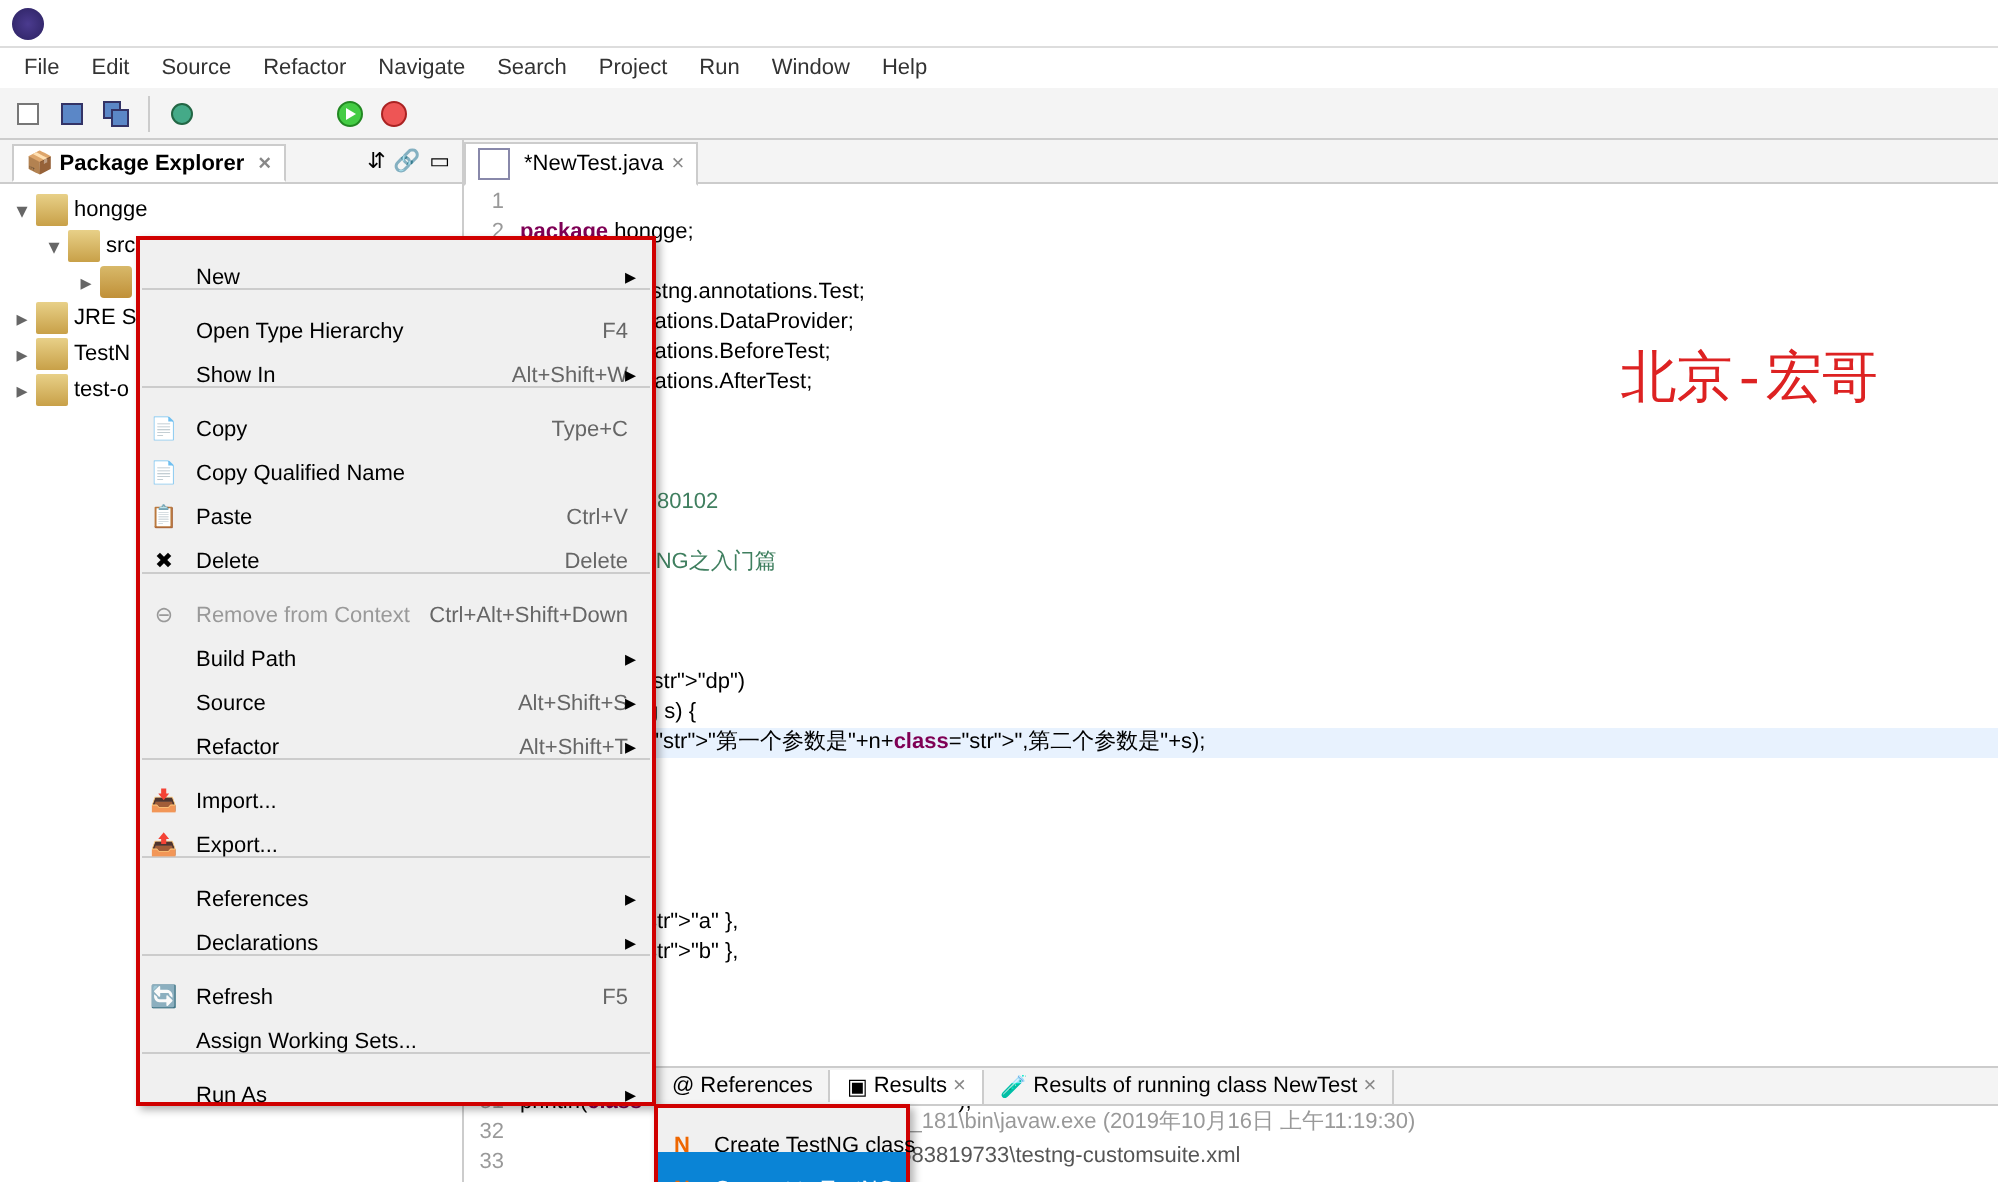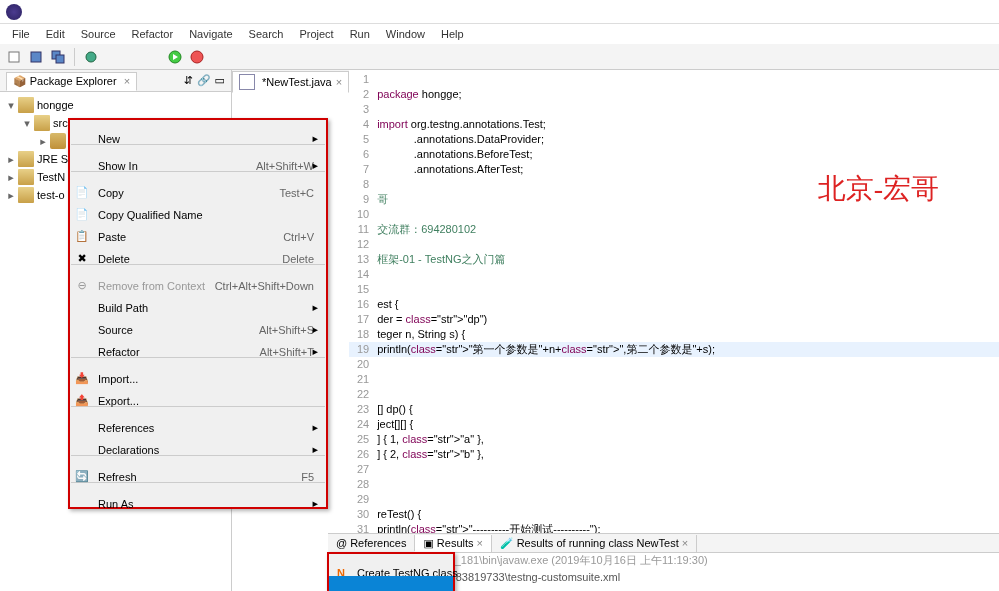--- a/index.html
+++ b/index.html
@@ -8,35 +8,35 @@
   .titlebar .logo { width: 16px; height: 16px; background: radial-gradient(circle, #4b3b8f, #2b2160); border-radius: 50%; margin-right: 6px; }
   .titlebar span { color: #333; }
   .menubar { background: #fff; height: 20px; display: flex; align-items: center; padding: 0 4px; }
   .menubar span { padding: 2px 8px; color: #333; }
   .toolbar { background: #f4f4f4; height: 26px; display: flex; align-items: center; padding: 0 4px; border-bottom: 1px solid #ccc; gap: 2px; }
   .toolbar .tbtn { width: 20px; height: 20px; display: inline-flex; align-items: center; justify-content: center; }
   .toolbar .sep { width: 1px; height: 18px; background: #ccc; margin: 0 4px; }
   .main { display: flex; height: calc(100% - 70px); background: #fff; }
   .sidebar { width: 232px; border-right: 1px solid #ccc; background: #fff; display: flex; flex-direction: column; }
   .view-tab { height: 22px; background: #f4f4f4; border-bottom: 1px solid #ccc; display: flex; align-items: center; padding: 0 6px; justify-content: space-between; }
-  .view-tab .active { background: #fff; border: 1px solid #ccc; border-bottom: 1px solid #fff; padding: 2px 6px; position: relative; top: 1px; }
+  .view-tab .active { background: #fff; border: 1px solid #ccc; border-bottom: 1px solid #fff; padding: 2px 6px; position: relative; top: 1px; font-weight: bold; }
   .view-tab .controls { display: flex; gap: 4px; }
   .tree { padding: 4px 0; }
   .tree-row { display: flex; align-items: center; padding: 1px 4px; height: 18px; white-space: nowrap; }
   .twisty { width: 14px; text-align: center; color: #666; }
   .ticon { width: 16px; height: 16px; margin-right: 3px; display: inline-block; }
-  .editor-area { flex: 1; display: flex; flex-direction: row; position: relative; }
+  .editor-area { flex: 1; display: flex; flex-direction: column; position: relative; }
   .editor-tab { height: 22px; background: #f4f4f4; border-bottom: 1px solid #ccc; display: flex; align-items: center; }
   .editor-tab .tab { background: #fff; border: 1px solid #ccc; border-bottom: 1px solid #fff; padding: 2px 6px; position: relative; top: 1px; display: flex; align-items: center; gap: 4px; }
   .code { font-family: Consolas, "Courier New", monospace; font-size: 12px; line-height: 15px; padding: 2px 0; white-space: pre; overflow: hidden; position: relative; flex: 1; }
   .code .gutter { color: #999; display: inline-block; width: 28px; text-align: right; padding-right: 8px; }
-  .code .kw { color: #7f0055; font-weight: normal; }
+  .code .kw { color: #7f0055; font-weight: bold; }
   .code .cmt { color: #3f7f5f; }
   .code .hl-line { background: #e8f2fe; }
-  .watermark { position: absolute; top: 100px; right: 60px; font-size: 28px; color: #d22; font-family: Liberation Serif, serif; }
+  .watermark { position: absolute; top: 100px; right: 60px; font-size: 28px; color: #d22; font-family: Liberation Mono, monospace; }
   .context-menu { position: absolute; background: #f0f0f0; border: 1px solid #999; box-shadow: 2px 2px 4px rgba(0,0,0,0.3); z-index: 100; }
   .cm-row { height: 22px; display: flex; align-items: center; padding: 15px 24px 0 28px; position: relative; white-space: nowrap; }
   .cm-row.hl { background: #0a84d6; color: #fff; }
   .cm-row.dis { color: #999; }
   .cm-sep { height: 1px; background: #ccc; margin: 2px 1px; }
   .cm-arrow { position: absolute; right: 8px; }
   .cm-key { position: absolute; right: 12px; color: #666; }
   .cm-icon { position: absolute; left: 4px; width: 16px; height: 16px; display: inline-flex; align-items: center; justify-content: center; }
   .main-cm { left: 68px; top: 118px; width: 260px; border: 2px solid #d00000; }
   .sub-cm { left: 327px; top: 552px; width: 128px; border: 2px solid #d00000; z-index: 101; }
@@ -188,29 +188,33 @@
 <div class="console-line">&lt;terminated&gt; ... <span>1_181\bin\javaw.exe (2019年10月16日 上午11:19:30)</span></div>
 <div class="console-path">[TestNG] ... <span>ipse--683819733\testng-customsuite.xml</span></div>
 
 <div class="context-menu main-cm" id="ctxmenu">
     <div class="cm-row">
       <span>New</span>
       <span class="cm-arrow">▸</span>
     </div>
     <div class="cm-sep"></div>
     <div class="cm-row">
+      <span>Open Type Hierarchy</span>
+      <span class="cm-key">F4</span>
+    </div>
+    <div class="cm-row">
       <span>Show In</span>
       <span class="cm-key">Alt+Shift+W</span>
       <span class="cm-arrow">▸</span>
     </div>
     <div class="cm-sep"></div>
     <div class="cm-row">
       <span class="cm-icon">📄</span>
       <span>Copy</span>
-      <span class="cm-key">Test+C</span>
+      <span class="cm-key">Type+C</span>
     </div>
     <div class="cm-row">
       <span class="cm-icon">📄</span>
       <span>Copy Qualified Name</span>
     </div>
     <div class="cm-row">
       <span class="cm-icon">📋</span>
       <span>Paste</span>
       <span class="cm-key">Ctrl+V</span>
     </div>
@@ -256,20 +260,23 @@
     <div class="cm-row">
       <span>Declarations</span>
       <span class="cm-arrow">▸</span>
     </div>
     <div class="cm-sep"></div>
     <div class="cm-row">
       <span class="cm-icon">🔄</span>
       <span>Refresh</span>
       <span class="cm-key">F5</span>
     </div>
+    <div class="cm-row">
+      <span>Assign Working Sets...</span>
+    </div>
     <div class="cm-sep"></div>
     <div class="cm-row">
       <span>Run As</span>
       <span class="cm-arrow">▸</span>
     </div>
   </div>
 <div class="context-menu sub-cm" id="submenu">
     <div class="cm-row">
       <span class="cm-icon">
         <span style="color:#e60;font-weight:bold">N</span>

